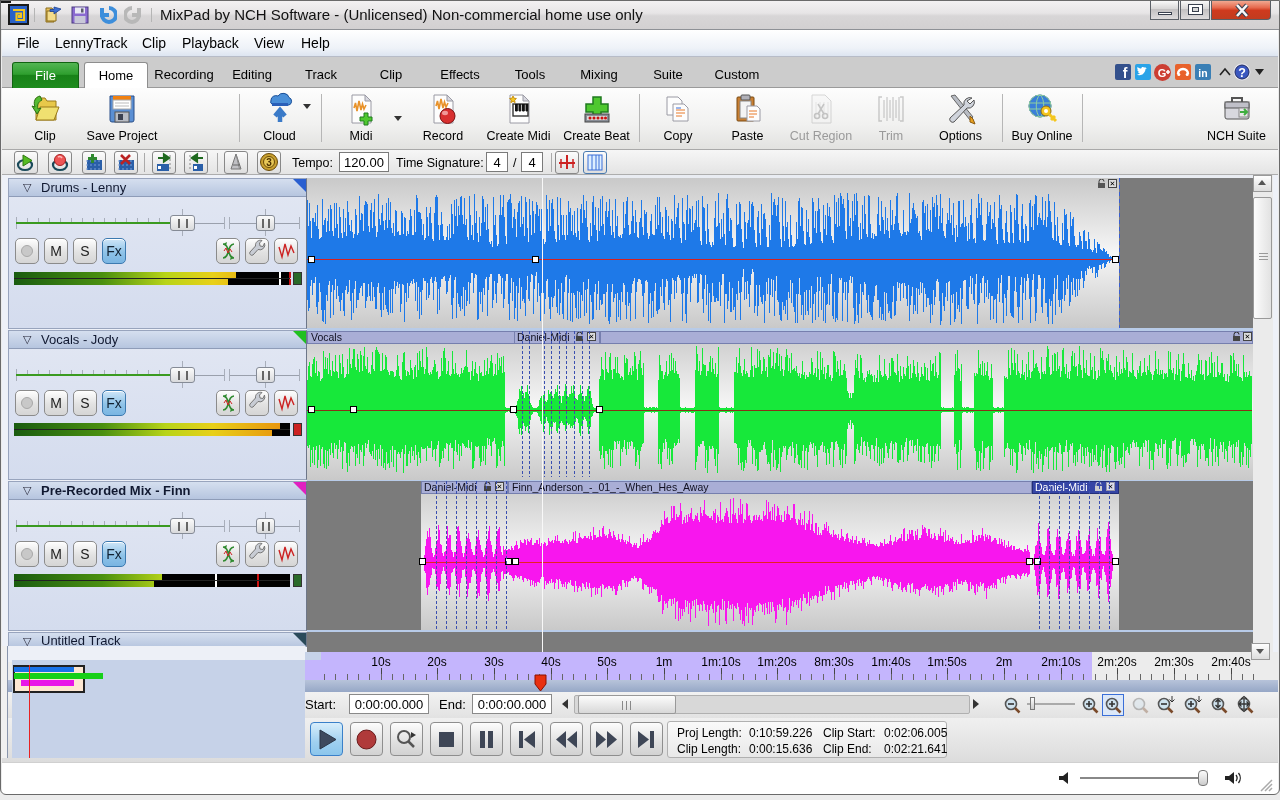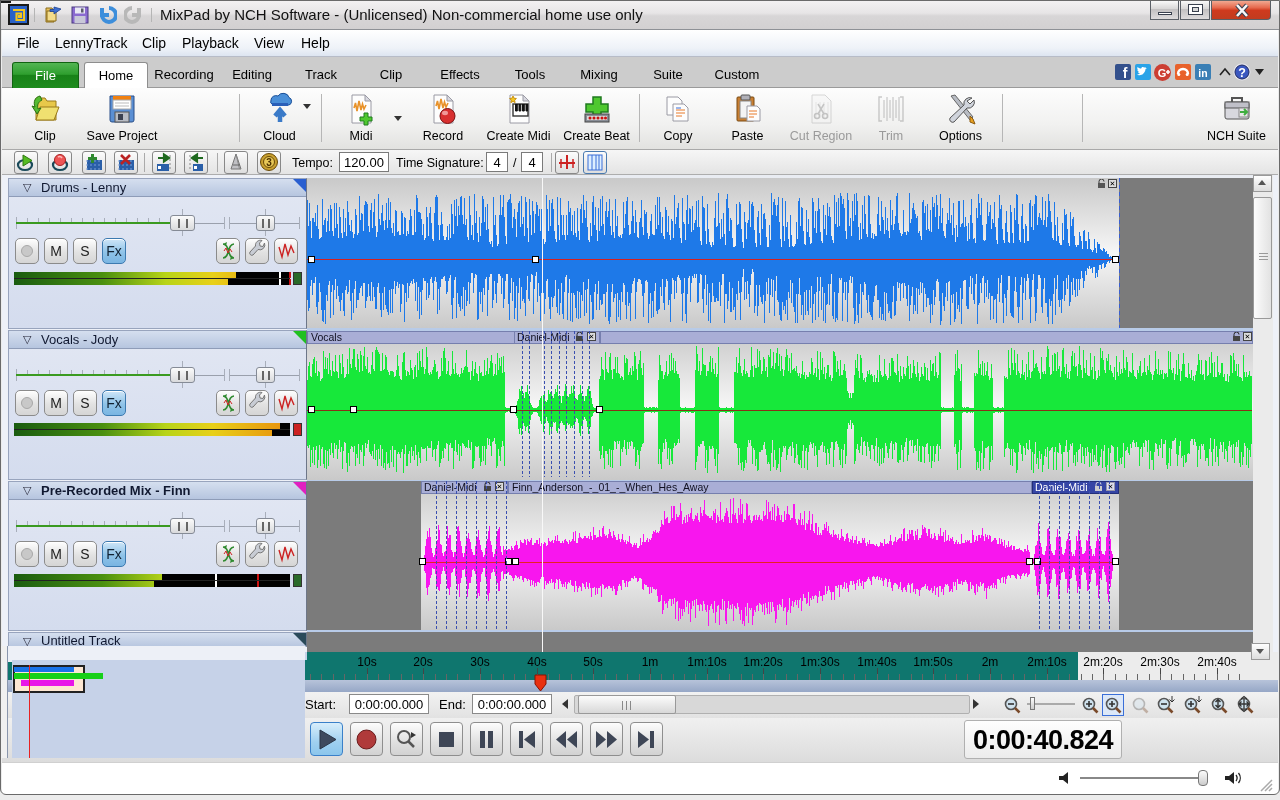--- a/index.html
+++ b/index.html
@@ -282,20 +282,32 @@
         <div class="ic" style="width:36px;height:34px;position:relative;margin:0 auto">
           <svg width="34" height="34" viewBox="0 0 34 34" style="position:absolute;left:1px">
             <path d="M7 4 l4-1 18 22 -3 3z" fill="#b8bcc4" stroke="#666"></path>
             <path d="M26 24 l3 3 2 5 -5-2z" fill="#e8a020" stroke="#8a5a10"></path>
             <path d="M28 6 a6 6 0 0 0 -8 7 L6 26 a3 3 0 0 0 4 4 L23 16 a6 6 0 0 0 7-8 l-4 4 -3-3z" fill="#d0d4dc" stroke="#555"></path>
           </svg>
         </div>
         <div class="lb">Options</div>
       </div>
       <div class="tsep" style="left:1000px"></div>
+      <div class="tbtn" style="left:997px;width:86px">
+        <div class="ic" style="width:36px;height:34px;position:relative;margin:0 auto">
+          <svg width="34" height="34" viewBox="0 0 34 34" style="position:absolute;left:1px">
+            <circle cx="15" cy="14" r="11" fill="#3a7fd8" stroke="#1a4f98"></circle>
+            <path d="M15 3 a11 11 0 0 0 0 22 M15 3 a11 11 0 0 1 0 22 M4.5 11 h21 M4.5 17 h21 M15 3 c-5 3-5 19 0 22 M15 3 c5 3 5 19 0 22" stroke="#8fd0a0" fill="none"></path>
+            <circle cx="21" cy="19" r="5" fill="#f4c61e" stroke="#8a6d1d"></circle>
+            <circle cx="21" cy="19" r="2" fill="#fff"></circle>
+            <path d="M24 22 l7 7 M28 26 l2-2 M26 28 l2-2" stroke="#f4c61e" stroke-width="3"></path>
+          </svg>
+        </div>
+        <div class="lb">Buy Online</div>
+      </div>
       <div class="tsep" style="left:1080px"></div>
       <div class="tbtn" style="left:1195px;width:79px">
         <div class="ic" style="width:36px;height:34px;position:relative;margin:0 auto">
           <svg width="34" height="34" viewBox="0 0 34 34" style="position:absolute;left:1px">
             <rect x="5" y="10" width="24" height="17" rx="2" fill="#d8d8de" stroke="#555"></rect>
             <path d="M12 10 v-4 h10 v4" fill="none" stroke="#555" stroke-width="2"></path>
             <rect x="5" y="10" width="24" height="6" fill="#c0c0c8" stroke="#555"></rect>
             <rect x="19" y="16" width="9" height="9" fill="#e8e8e8" stroke="#888"></rect>
             <path d="M20 20 h6 m-2-3 l3 3 -3 3" stroke="#3fae3f" stroke-width="2" fill="none"></path>
           </svg>
@@ -664,39 +676,39 @@
       <div style="position:absolute;left:1107px;top:306px;width:1px;height:150px;background-image:linear-gradient(#3a4fb0 60%,transparent 40%);background-size:1px 5px;"></div>
       <div class="abs" style="left:540px;top:3px;width:1px;height:474px;background:#f8f8f8"></div>
       <div class="abs" style="left:1251px;top:0;width:20px;height:477px;background:#ebebeb"></div>
       <div class="abs" style="left:1251px;top:0;width:19px;height:17px;border:1px solid #999;background:linear-gradient(#fefefe,#ddd)"><svg width="17" height="15">
           <path d="M4 9 l4-5 4 5z" fill="#555"></path>
         </svg></div>
       <div class="abs" style="left:1251px;top:22px;width:19px;height:122px;border:1px solid #999;border-radius:2px;background:linear-gradient(90deg,#fcfcfc,#e2e2e2)">
         <div class="abs" style="left:5px;top:55px;width:9px;height:1px;background:#999;box-shadow:0 3px 0 #999,0 6px 0 #999"></div>
       </div>
     </div>
-    <div class="abs" style="left:2px;top:652px;width:1076px;height:28px;background:#0f766e">
+    <div class="abs" style="left:16px;top:652px;width:1076px;height:28px;background:#c4b5fd">
       <div class="abs" style="left:8px;top:0;width:297px;height:8px;background:#c6d2e8"></div>
       <div class="rlab" style="left:335px">10s</div>
       <div class="rtick" style="left:365px"></div>
       <div class="rlab" style="left:391px">20s</div>
       <div class="rtick" style="left:421px"></div>
       <div class="rlab" style="left:448px">30s</div>
       <div class="rtick" style="left:478px"></div>
       <div class="rlab" style="left:505px">40s</div>
       <div class="rtick" style="left:535px"></div>
       <div class="rlab" style="left:561px">50s</div>
       <div class="rtick" style="left:591px"></div>
       <div class="rlab" style="left:618px">1m</div>
       <div class="rtick" style="left:648px"></div>
       <div class="rlab" style="left:675px">1m:10s</div>
       <div class="rtick" style="left:705px"></div>
       <div class="rlab" style="left:731px">1m:20s</div>
       <div class="rtick" style="left:761px"></div>
-      <div class="rlab" style="left:788px">1m:30s</div>
+      <div class="rlab" style="left:788px">8m:30s</div>
       <div class="rtick" style="left:818px"></div>
       <div class="rlab" style="left:845px">1m:40s</div>
       <div class="rtick" style="left:875px"></div>
       <div class="rlab" style="left:901px">1m:50s</div>
       <div class="rtick" style="left:931px"></div>
       <div class="rlab" style="left:958px">2m</div>
       <div class="rtick" style="left:988px"></div>
       <div class="rlab" style="left:1015px">2m:10s</div>
       <div class="rtick" style="left:1045px"></div>
       <div class="rlab" style="left:1071px">2m:20s</div>
@@ -882,21 +894,30 @@
       <div class="abs" style="left:548px;top:4px;width:33px;height:34px;border:1px solid #8e8e8e;background:linear-gradient(#fdfdfd,#e0e0e0 60%,#d2d2d2);border-radius:4px"><svg width="31" height="32">
           <path d="M15 8 v17 l-10-8.5z M26 8 v17 l-10-8.5z" fill="#3e4656"></path>
         </svg></div>
       <div class="abs" style="left:588px;top:4px;width:33px;height:34px;border:1px solid #8e8e8e;background:linear-gradient(#fdfdfd,#e0e0e0 60%,#d2d2d2);border-radius:4px"><svg width="31" height="32">
           <path d="M5 8 v17 l10-8.5z M16 8 v17 l10-8.5z" fill="#3e4656"></path>
         </svg></div>
       <div class="abs" style="left:628px;top:4px;width:33px;height:34px;border:1px solid #8e8e8e;background:linear-gradient(#fdfdfd,#e0e0e0 60%,#d2d2d2);border-radius:4px"><svg width="31" height="32">
           <path d="M7 8 v17 l11-8.5z" fill="#3e4656"></path>
           <rect x="19" y="8" width="4" height="17" fill="#3e4656"></rect>
         </svg></div>
-      <div class="abs" style="left:962px;top:2px;width:158px;height:39px;background:linear-gradient(#fefefe,#ececec);border:1px solid #b0b0b0;border-radius:3px;font-size:27px;font-weight:bold;text-align:center;line-height:38px;letter-spacing:-0.5px">0:00:40.824</div>
+      <div class="abs" style="left:665px;top:3px;width:280px;height:37px;background:linear-gradient(#fafafa,#e8e8e8);border:1px solid #b0b0b0;border-radius:3px;font-size:12px">
+        <div class="abs" style="left:9px;top:4px">Proj Length:</div>
+        <div class="abs" style="left:81px;top:4px">0:10:59.226</div>
+        <div class="abs" style="left:9px;top:20px">Clip Length:</div>
+        <div class="abs" style="left:81px;top:20px">0:00:15.636</div>
+        <div class="abs" style="left:155px;top:4px">Clip Start:</div>
+        <div class="abs" style="left:216px;top:4px">0:02:06.005</div>
+        <div class="abs" style="left:155px;top:20px">Clip End:</div>
+        <div class="abs" style="left:216px;top:20px">0:02:21.641</div>
+      </div>
     </div>
     <div class="abs" style="left:2px;top:762px;width:1276px;height:32px;background:#fff;border-top:1px solid #d0d0d0">
       <svg class="abs" style="left:1056px;top:8px" width="14" height="14">
         <path d="M1 5 h4 l5-4 v12 l-5-4 h-4z" fill="#222"></path>
       </svg>
       <div class="abs" style="left:1078px;top:14px;width:128px;height:2px;background:#888"></div>
       <div class="abs" style="left:1196px;top:7px;width:10px;height:16px;background:linear-gradient(#fcfcfc,#ccc);border:1px solid #777;border-radius:4px"></div>
       <svg class="abs" style="left:1222px;top:8px" width="18" height="14">
         <path d="M1 5 h4 l5-4 v12 l-5-4 h-4z" fill="#222"></path>
         <path d="M12 4 a5 5 0 0 1 0 6 M14.5 2 a8 8 0 0 1 0 10" stroke="#222" fill="none" stroke-width="1.3"></path>

